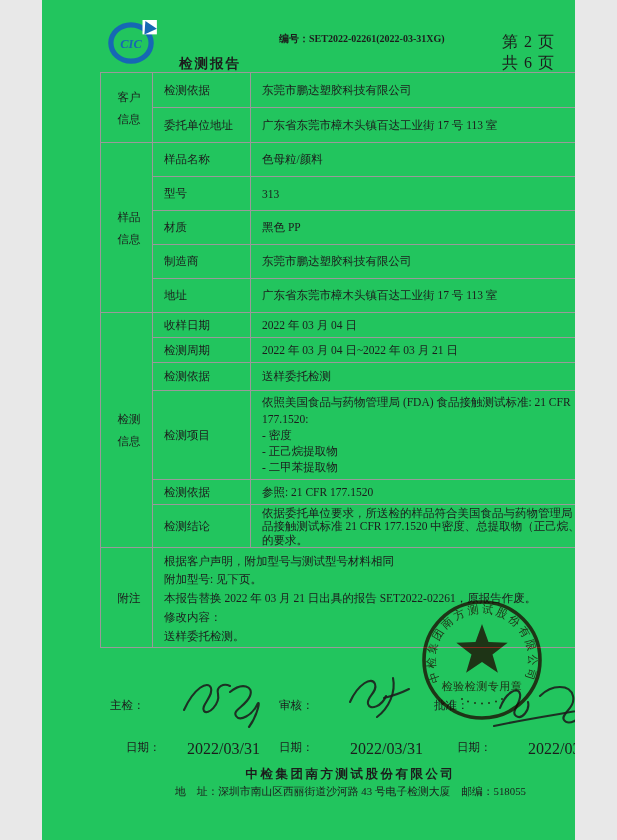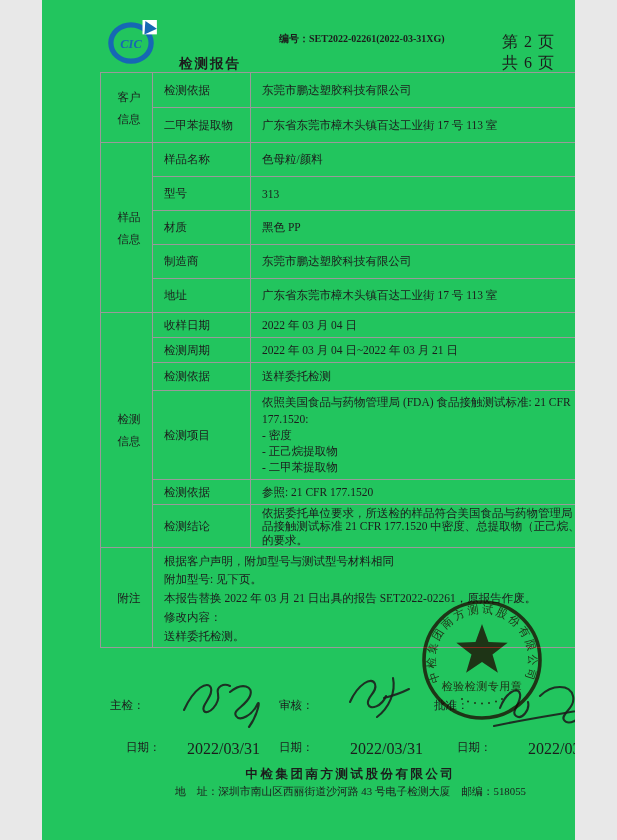--- a/index.html
+++ b/index.html
@@ -58,21 +58,21 @@
 
       <tr style="height:35px">
         <td class="sec" rowspan="2">
           <div>客户</div>
           <div>信息</div>
         </td>
         <td class="fld">检测依据</td>
         <td class="val">东莞市鹏达塑胶科技有限公司</td>
       </tr>
       <tr style="height:35px">
-        <td class="fld">二甲苯提取物</td>
+        <td class="fld">委托单位地址</td>
         <td class="val">广东省东莞市樟木头镇百达工业街 17 号 113 室</td>
       </tr>
 
       <tr style="height:34px">
         <td class="sec" rowspan="5">
           <div>样品</div>
           <div>信息</div>
         </td>
         <td class="fld">样品名称</td>
         <td class="val">色母粒/颜料</td>

